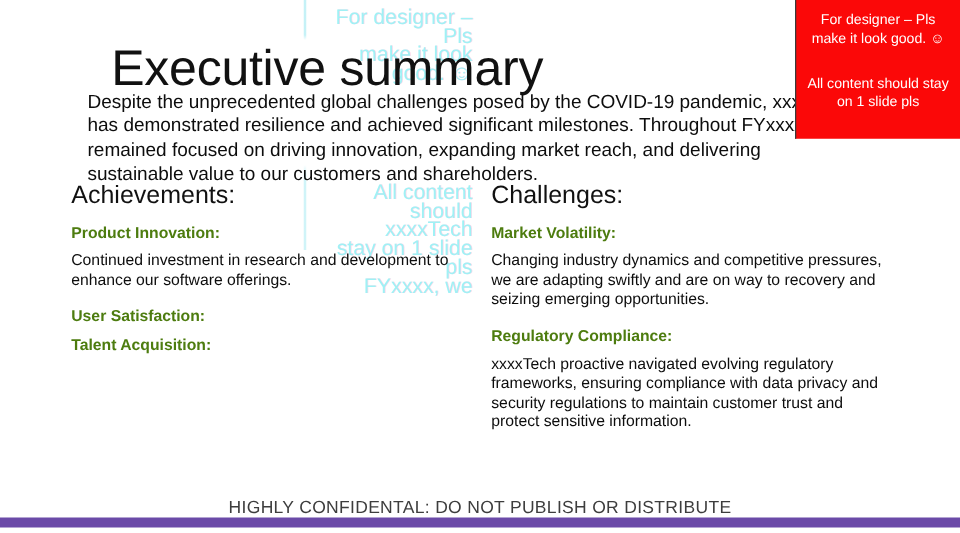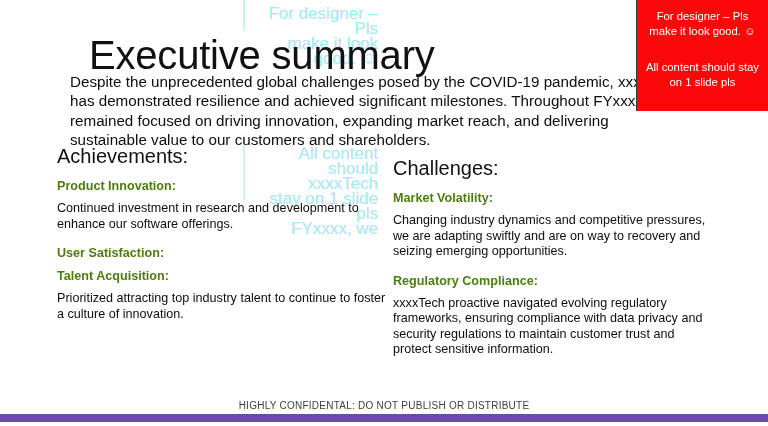--- a/index.html
+++ b/index.html
@@ -44,21 +44,21 @@
     color: #0d0d0d;
     text-align: left;
   }
 
   
   .col {
     position: absolute;
     top: 144px;
   }
   .col-left  { left: 57px;  width: 330px; }
-  .col-right { left: 393px; width: 315px; margin-top: 12px; }
+  .col-right { left: 393px; width: 315px; }
 
   .col-heading {
     font-size: 20px;
     line-height: 24px;
     font-weight: 400;
     color: #111111;
     margin: 0 0 10px 0;
   }
   .sub-heading {
     font-size: 12.6px;
@@ -129,21 +129,21 @@
         rgba(150,230,240,0.45) 100%);
   }
 
   
   .footer-text {
     position: absolute;
     left: 0;
     top: 400px;
     width: 768px;
     text-align: center;
-    font-size: 10px;
+    font-size: 14px;
     line-height: 11px;
     letter-spacing: 0.25px;
     color: #3d3d3d;
   }
   .bottom-bar {
     position: absolute;
     left: 0;
     top: 414px;
     width: 768px;
     height: 8px;
@@ -171,21 +171,20 @@
 
   <div class="col col-left">
     <div class="col-heading">Achievements:</div>
 
     <div class="sub-heading">Product Innovation:</div>
     <div class="body-text">Continued investment in research and development to enhance our software offerings.</div>
 
     <div class="sub-heading">User Satisfaction:</div>
 
     <div class="sub-heading">Talent Acquisition:</div>
-    <div class="body-text">Prioritized attracting top industry talent to continue to foster a culture of innovation.</div>
   </div>
 
   <div class="col col-right">
     <div class="col-heading">Challenges:</div>
 
     <div class="sub-heading">Market Volatility:</div>
     <div class="body-text">Changing industry dynamics and competitive pressures, we are adapting swiftly and are on way to recovery and seizing emerging opportunities.</div>
 
     <div class="sub-heading">Regulatory Compliance:</div>
     <div class="body-text">xxxxTech  proactive navigated evolving regulatory frameworks, ensuring compliance with data privacy and security regulations to maintain customer trust and protect sensitive information.</div>

